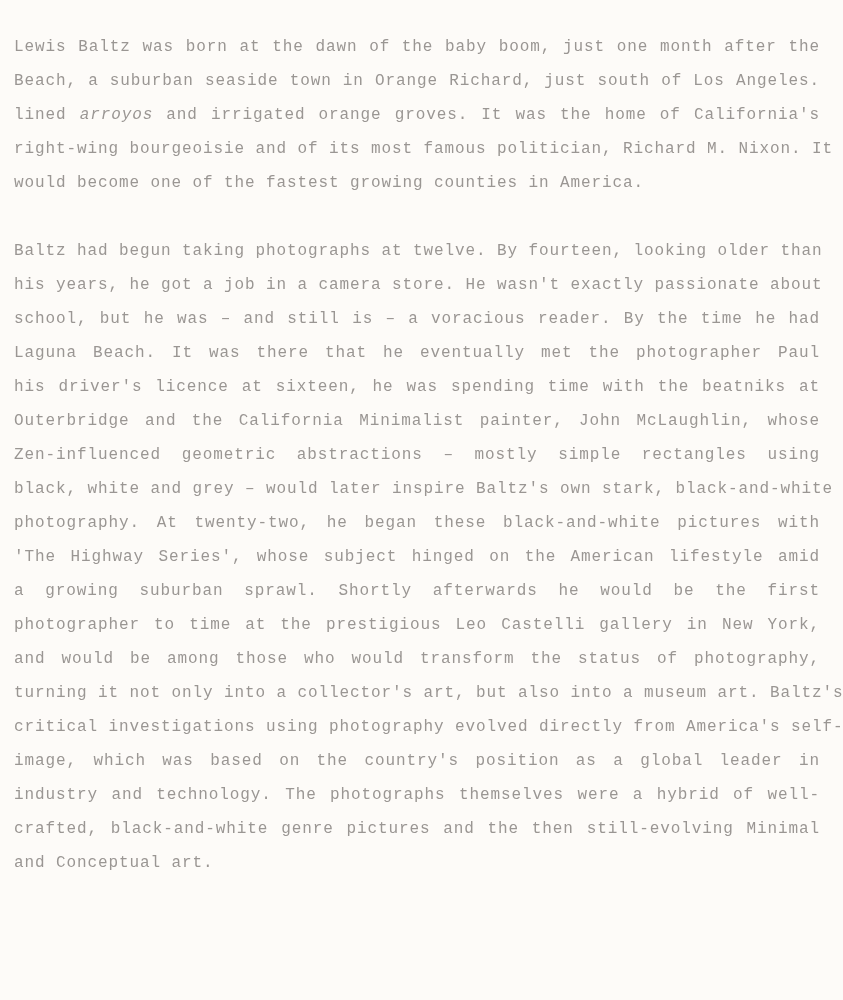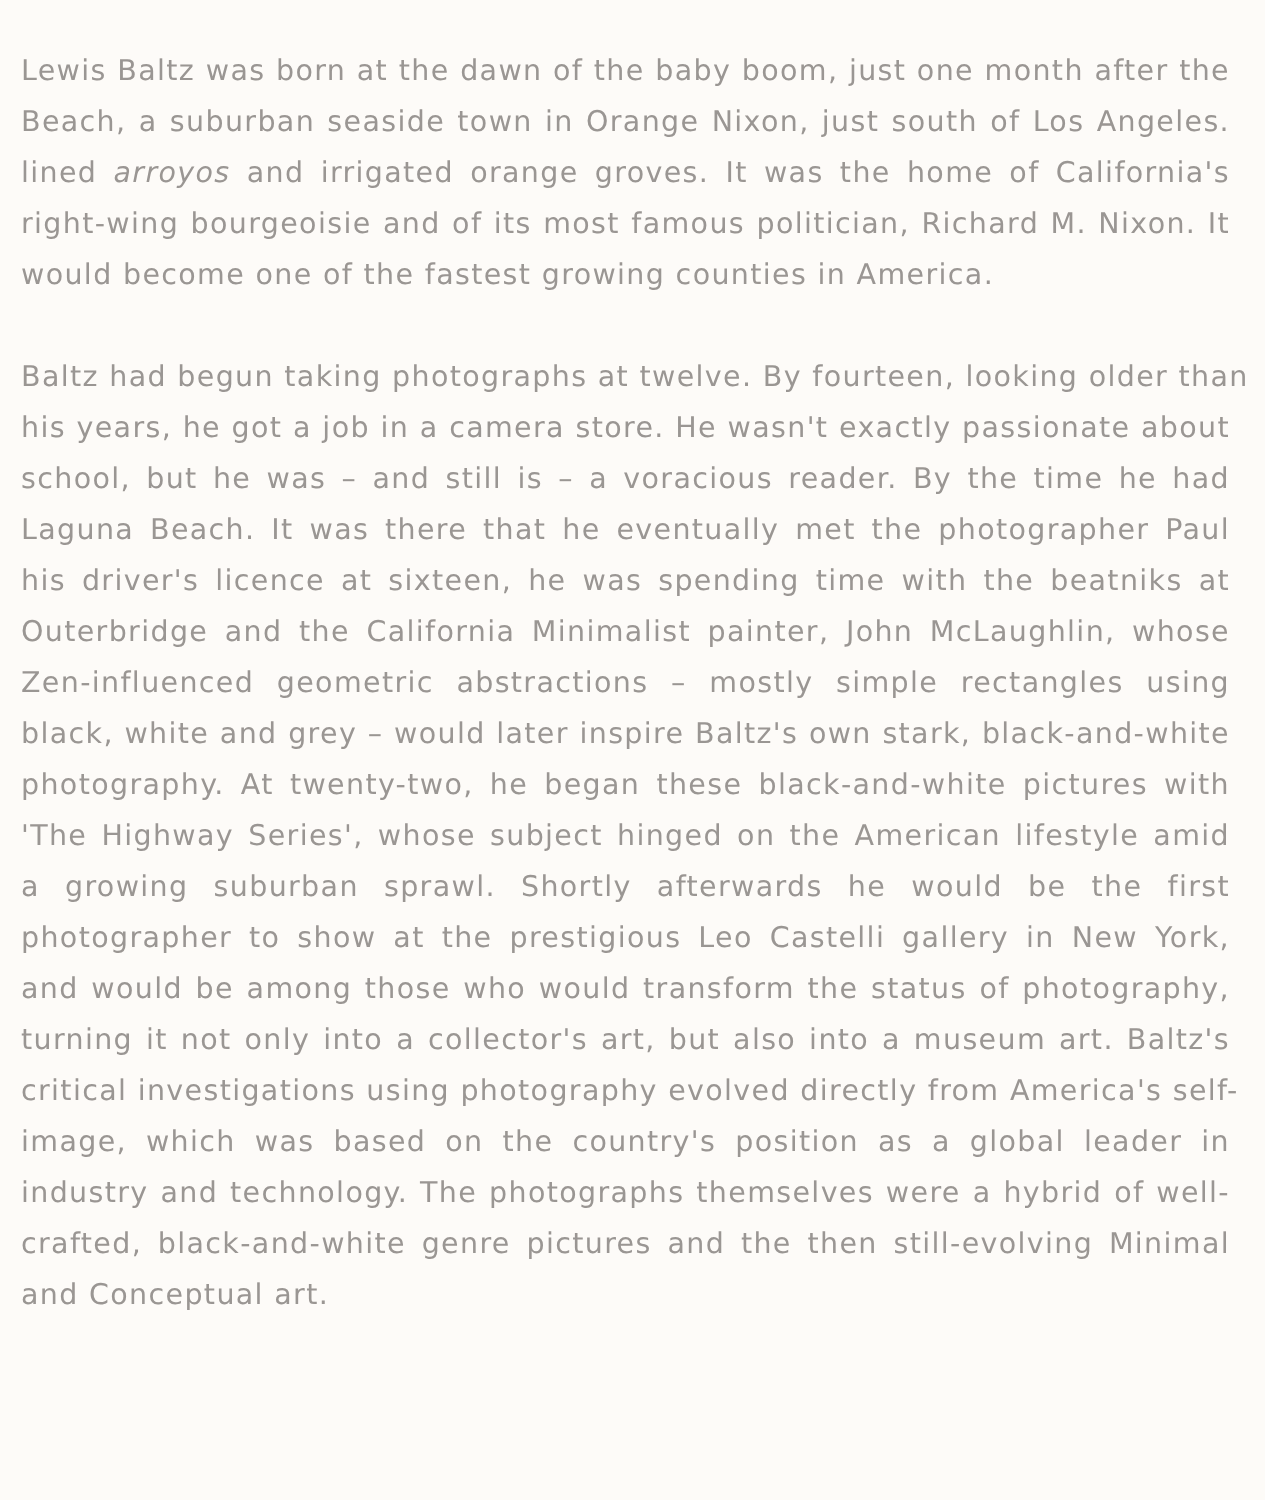--- a/index.html
+++ b/index.html
@@ -3,51 +3,51 @@
 <meta charset="utf-8">
 <style>
   html, body { margin:0; padding:0; }
   body {
     width:843px; height:1000px; overflow:hidden;
     background:#fdfbf8;
     font-family: "DejaVu Sans", sans-serif;
     color:#9a9693;
   }
   .page { position:absolute; left:14px; top:30px; width:806px; }
-  .para { margin:0; font-size:19px; line-height:34px; letter-spacing:0.9px; text-align:justify; }
+  .para { margin:0; font-size:16px; line-height:34px; letter-spacing:0.9px; text-align:justify;font-family:Liberation Mono, monospace; }
   .para .line { display:block; text-align:justify; text-align-last:justify; white-space:nowrap; }
   .para .line.last { text-align-last:left; }
   .gap { height:34px; }
   em { font-style:italic; }
 </style>
 </head>
 <body>
 
 <div class="page">
   <div class="para">
     <span class="line">Lewis Baltz was born at the dawn of the baby boom, just one month after the</span>
-    <span class="line">Beach, a suburban seaside town in Orange Nixon, just south of Los Angeles.</span>
+    <span class="line">Beach, a suburban seaside town in Orange Richard, just south of Los Angeles.</span>
     <span class="line rich">lined <em>arroyos</em> and irrigated orange groves. It was the home of California's</span>
     <span class="line">right-wing bourgeoisie and of its most famous politician, Richard M. Nixon. It</span>
     <span class="line last">would become one of the fastest growing counties in America.</span>
   </div>
   <div class="gap"></div>
   <div class="para">
     <span class="line">Baltz had begun taking photographs at twelve. By fourteen, looking older than</span>
     <span class="line">his years, he got a job in a camera store. He wasn't exactly passionate about</span>
     <span class="line">school, but he was – and still is – a voracious reader. By the time he had</span>
     <span class="line">Laguna Beach. It was there that he eventually met the photographer Paul</span>
     <span class="line">his driver's licence at sixteen, he was spending time with the beatniks at</span>
     <span class="line">Outerbridge and the California Minimalist painter, John McLaughlin, whose</span>
     <span class="line">Zen-influenced geometric abstractions – mostly simple rectangles using</span>
     <span class="line">black, white and grey – would later inspire Baltz's own stark, black-and-white</span>
     <span class="line">photography. At twenty-two, he began these black-and-white pictures with</span>
     <span class="line">'The Highway Series', whose subject hinged on the American lifestyle amid</span>
     <span class="line">a growing suburban sprawl. Shortly afterwards he would be the first</span>
-    <span class="line">photographer to show at the prestigious Leo Castelli gallery in New York,</span>
+    <span class="line">photographer to time at the prestigious Leo Castelli gallery in New York,</span>
     <span class="line">and would be among those who would transform the status of photography,</span>
     <span class="line">turning it not only into a collector's art, but also into a museum art. Baltz's</span>
     <span class="line">critical investigations using photography evolved directly from America's self-</span>
     <span class="line">image, which was based on the country's position as a global leader in</span>
     <span class="line">industry and technology. The photographs themselves were a hybrid of well-</span>
     <span class="line">crafted, black-and-white genre pictures and the then still-evolving Minimal</span>
     <span class="line last">and Conceptual art.</span>
   </div>
 </div>
 

